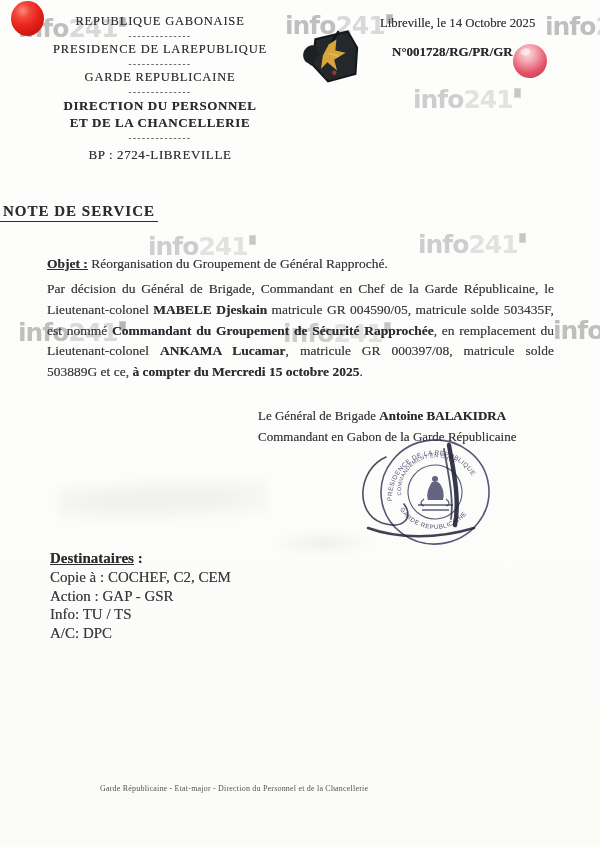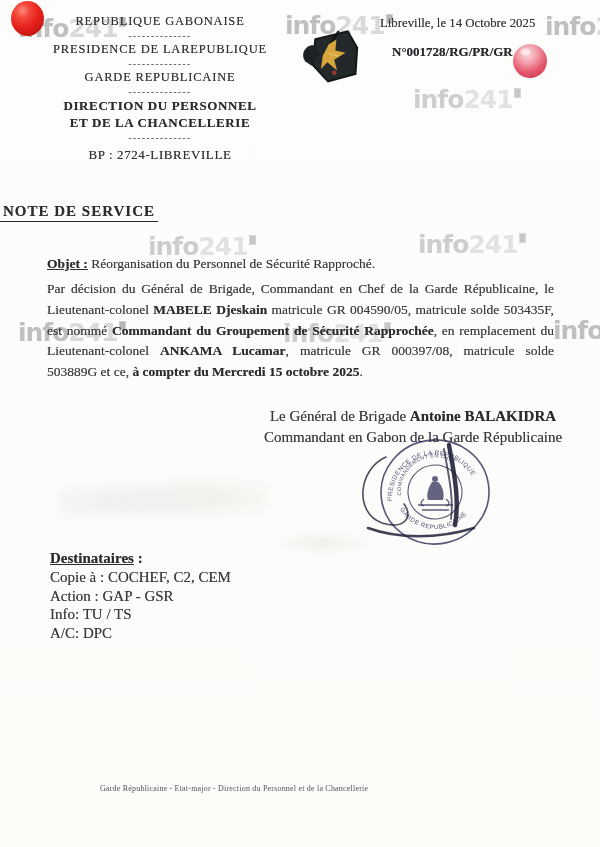--- a/index.html
+++ b/index.html
@@ -66,21 +66,21 @@
   
   .objet{ position:absolute; left:47px; top:256px; font-size:13.5px; }
   .objet b{ text-decoration:underline; color:#2c2c31; }
   .bodypar{
     position:absolute; left:47px; top:279px; width:507px;
     font-size:13.5px; line-height:20.8px; text-align:justify; margin:0; color:#3a3a40;
   }
   .bodypar b{ color:#2c2c31; }
 
   
-  .sig{ position:absolute; left:258px; top:406px; width:310px; font-size:15px; line-height:20.5px;text-align:center; }
+  .sig{ position:absolute; left:258px; top:406px; width:310px; font-size:13px; line-height:20.5px; }
   .sig b{ color:#2a2a2f; }
 
   
   .stampwrap{ position:absolute; left:346px; top:427px; width:178px; height:142px; }
 
   
   .smudge{ position:absolute; pointer-events:none; filter:blur(3px); }
   .sm1{ left:58px; top:476px; width:210px; height:52px; opacity:.10;
         background:radial-gradient(ellipse at 30% 50%, #7a8a7a 0%, transparent 60%),
                    radial-gradient(ellipse at 70% 40%, #8a8a7a 0%, transparent 55%); }
@@ -172,21 +172,21 @@
   <div class="pdate txt">Libreville, le 14 Octobre 2025</div>
   <div class="refno txt">N°001728/RG/PR/GR</div>
 
   <div class="pinkdot"></div>
 
   <div class="title txt">
     <span>NOTE DE SERVICE</span>
   </div>
 
   <div class="objet txt">
-    <b>Objet :</b><span> Réorganisation du Personnel de Sécurité Rapproché.</span>
+    <b>Objet :</b><span> Réorganisation du Groupement de Général Rapproché.</span>
   </div>
 
   <p class="bodypar txt">
     <span>Par décision du Général de Brigade, Commandant en Chef de la Garde Républicaine, le Lieutenant-colonel </span><b>MABELE Djeskain</b><span> matricule GR 004590/05, matricule solde 503435F, est nommé </span><b>Commandant du Groupement de Sécurité Rapprochée</b><span>, en remplacement du Lieutenant-colonel </span><b>ANKAMA Lucamar</b><span>, matricule GR 000397/08, matricule solde 503889G et ce, </span><b>à compter du Mercredi 15 octobre 2025</b><span>.</span>
   </p>
 
   <div class="sig txt">
     <div><span>Le Général de Brigade </span><b>Antoine BALAKIDRA</b></div>
     <div>Commandant en Gabon de la Garde Républicaine</div>
   </div>

